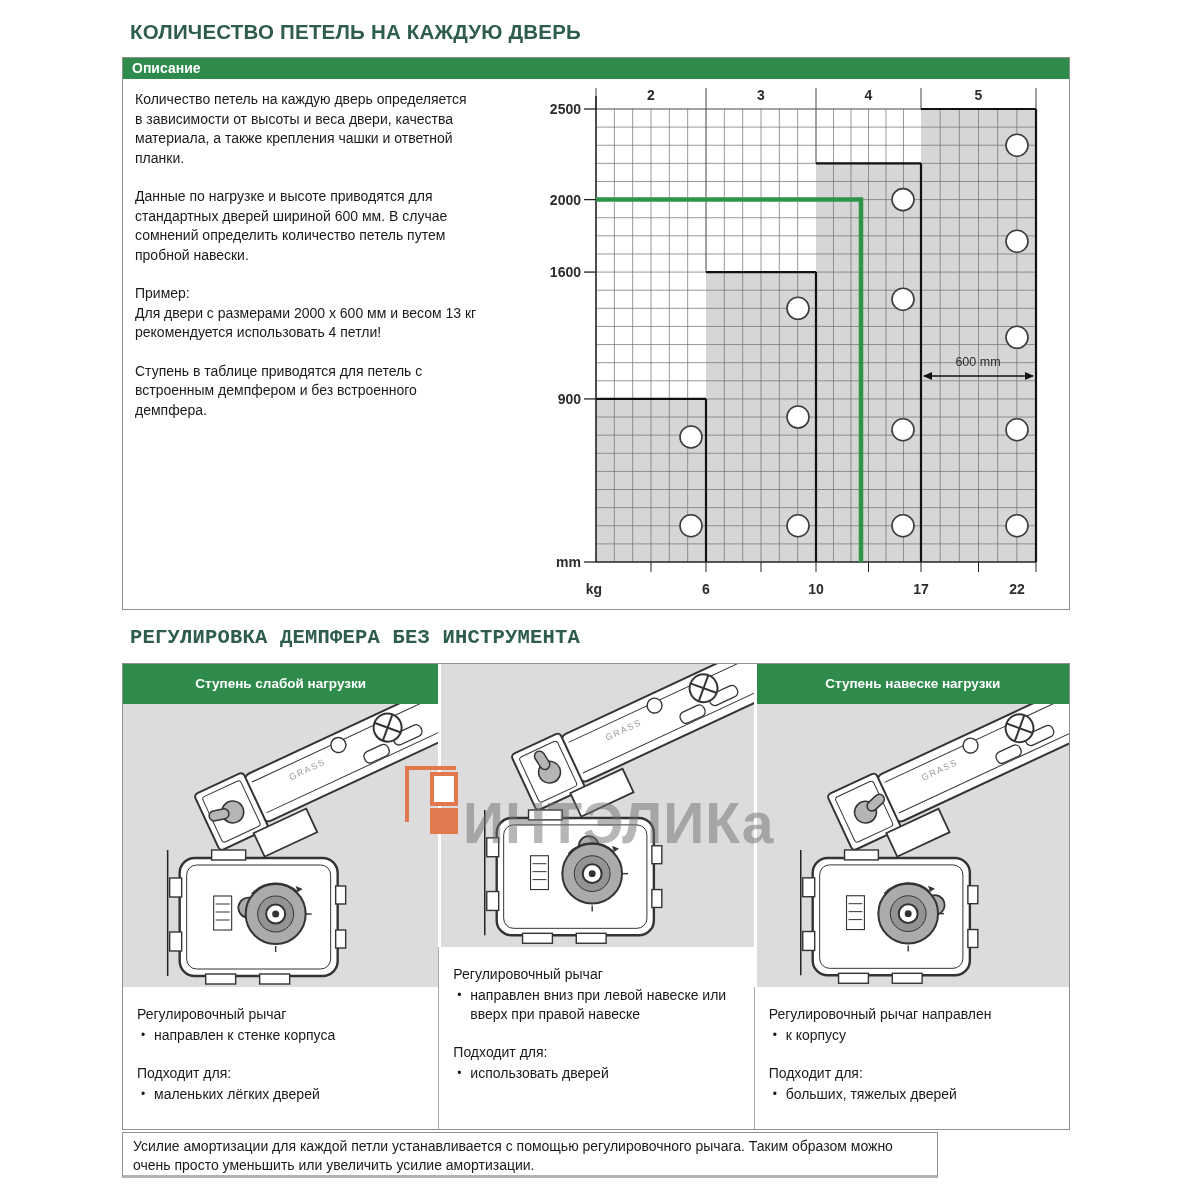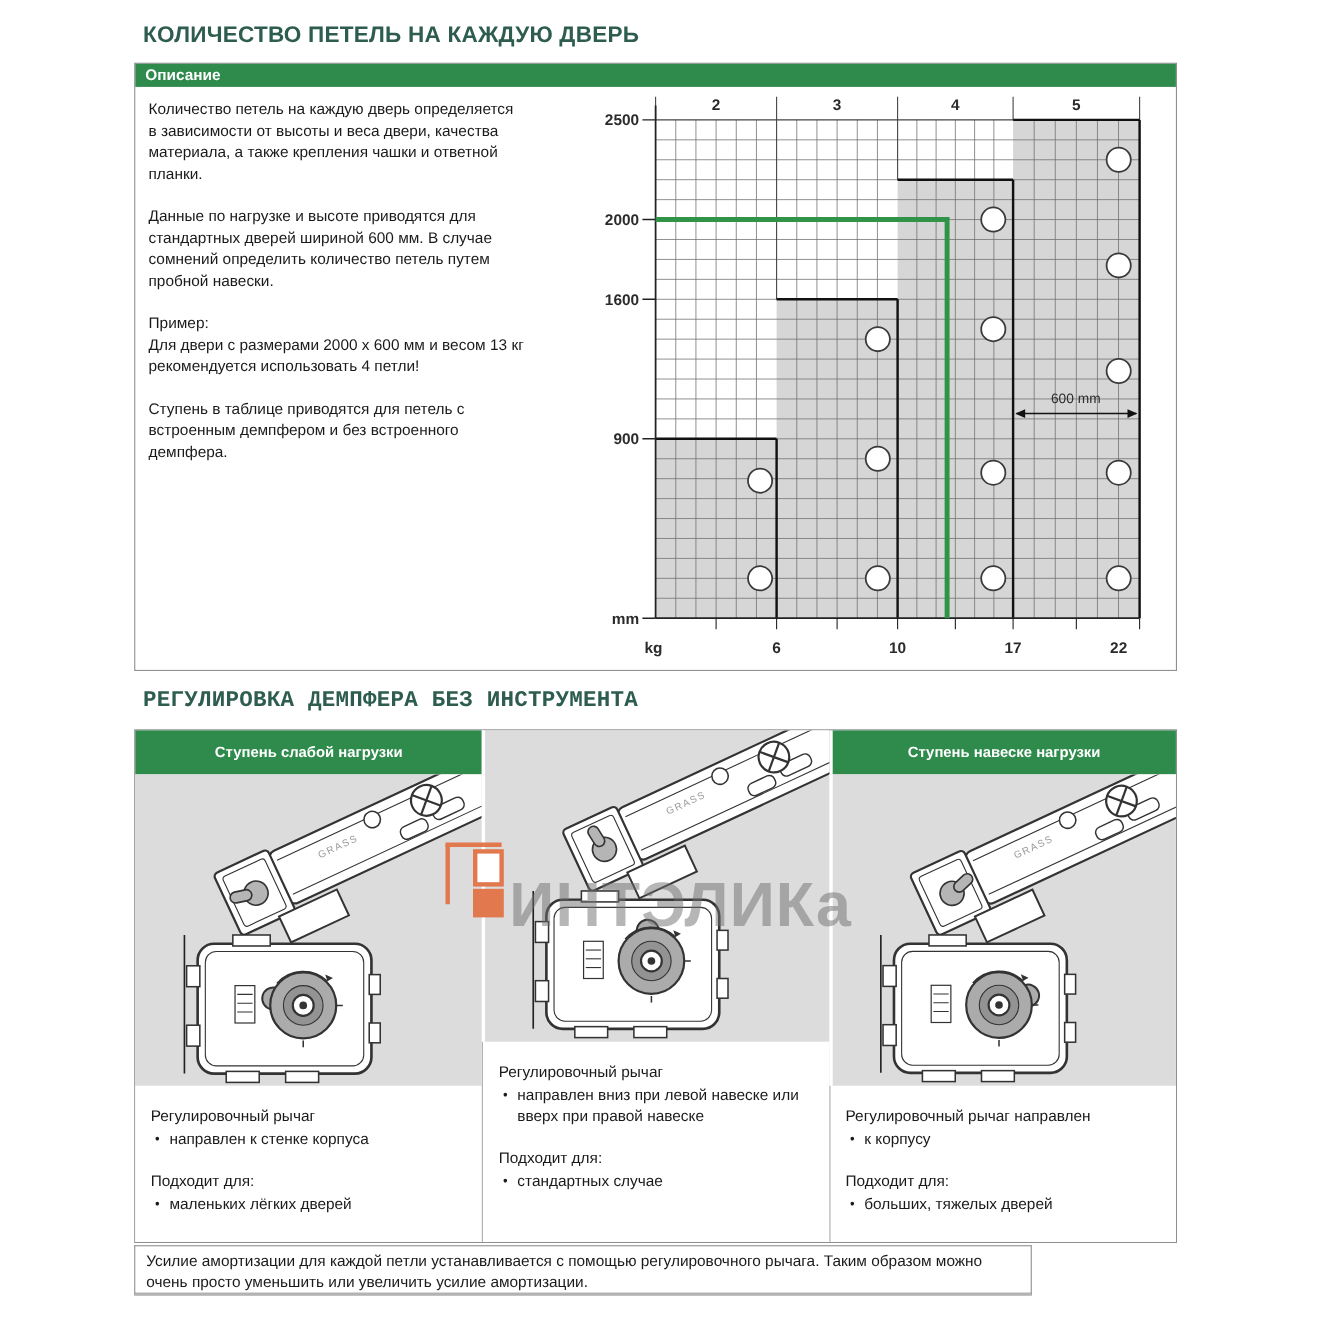--- a/index.html
+++ b/index.html
@@ -293,21 +293,21 @@
               <line x1="96" y1="88" x2="96" y2="94" stroke-width="1.4"></line>
             </g>
           </svg></div>
       <div class="ttext">
         <p>Регулировочный рычаг</p>
         <ul>
           <li>направлен вниз при левой навеске или вверх при правой навеске</li>
         </ul>
         <p>Подходит для:</p>
         <ul>
-          <li>стандартных случае</li>
+          <li>использовать дверей</li>
         </ul>
       </div>
     </div>
 
     <div class="tcol">
       <div class="thead">
         <span>Ступень навеске нагрузки</span>
 
       </div>
       <div class="tpanel" id="panel2"><svg width="100%" height="100%" viewBox="0 0 314 283">

